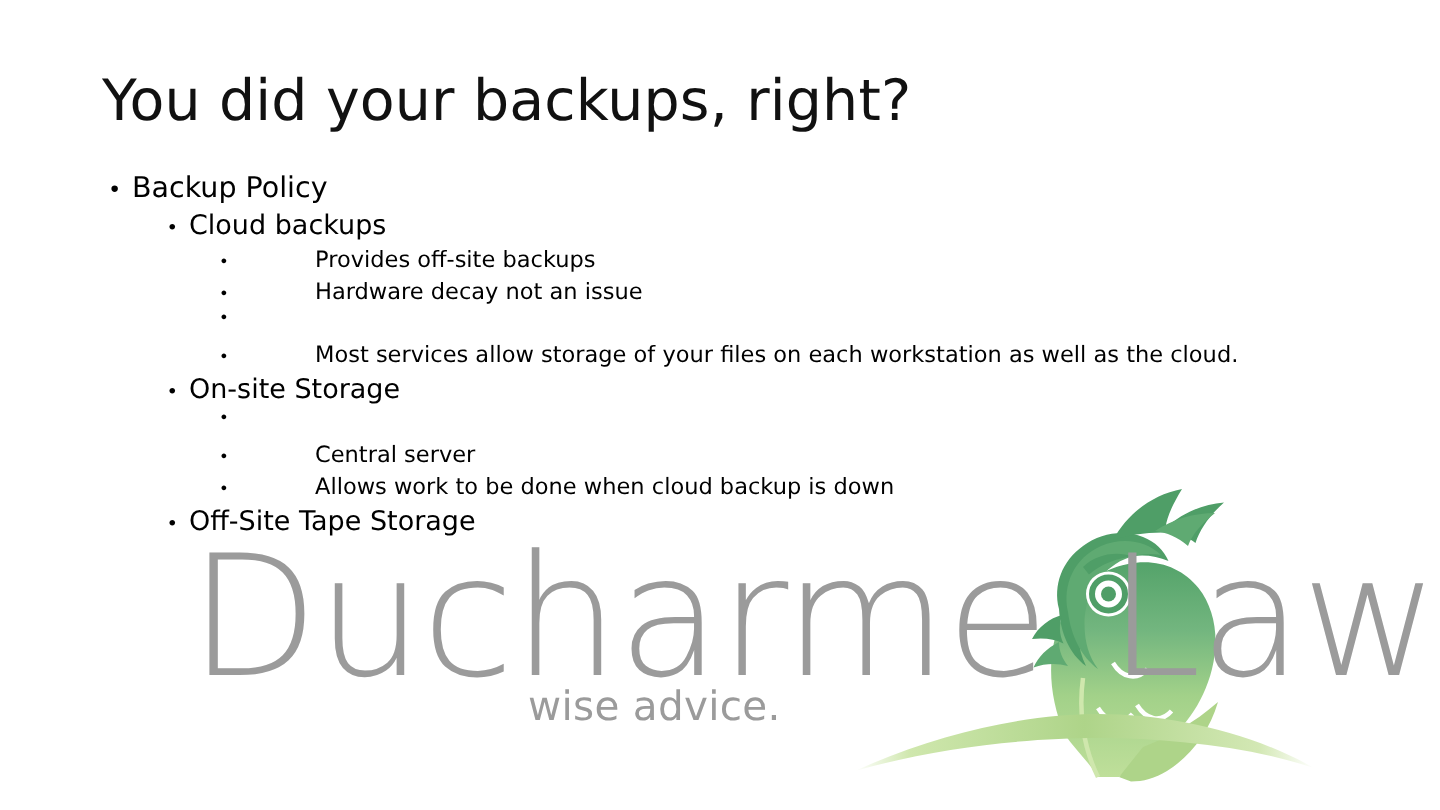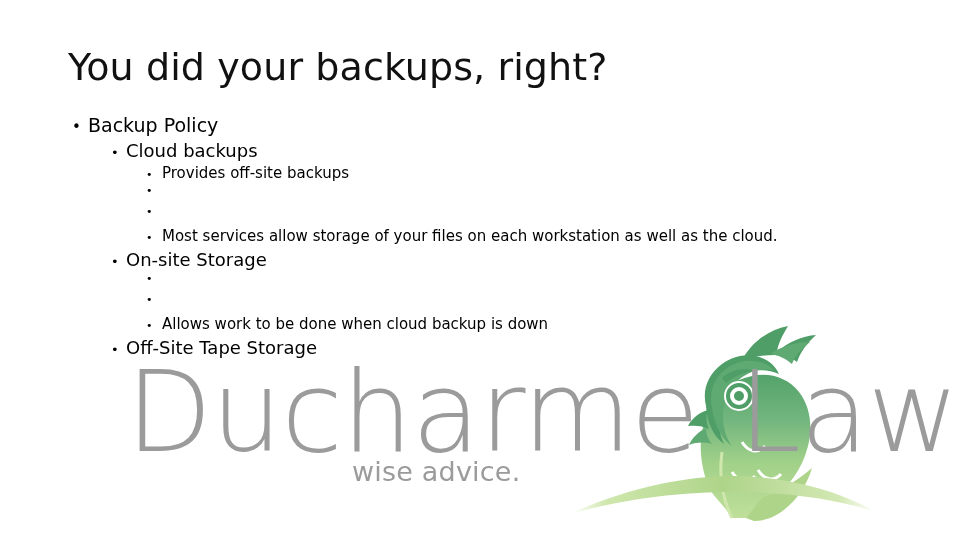--- a/index.html
+++ b/index.html
@@ -100,20 +100,21 @@
     padding-left: 146px;
     height: 21px;
   }
   .lvl3 .bullet-mark {
     width: 16px;
     font-size: 11px;
   }
   .lvl3 .bullet-text {
     font-size: 15px;
     line-height: 21px;
+    margin-left: 48px;
   }
 
   
   .logo {
     position: absolute;
     left: 0;
     top: 0;
     width: 960px;
     height: 390px;
     pointer-events: none;
@@ -273,37 +274,39 @@
       <div class="bullet-row lvl2">
         <span class="bullet-mark">•</span>
         <span class="bullet-text">Cloud backups</span>
       </div>
       <div class="bullet-row lvl3">
         <span class="bullet-mark">•</span>
         <span class="bullet-text">Provides off-site backups</span>
       </div>
       <div class="bullet-row lvl3">
         <span class="bullet-mark">•</span>
+        <span class="bullet-text">Hardware decay not an issue</span>
       </div>
       <div class="bullet-row lvl3">
         <span class="bullet-mark">•</span>
       </div>
       <div class="bullet-row lvl3">
         <span class="bullet-mark">•</span>
         <span class="bullet-text">Most services allow storage of your files on each workstation as well as the cloud.</span>
       </div>
       <div class="bullet-row lvl2">
         <span class="bullet-mark">•</span>
         <span class="bullet-text">On-site Storage</span>
       </div>
       <div class="bullet-row lvl3">
         <span class="bullet-mark">•</span>
       </div>
       <div class="bullet-row lvl3">
         <span class="bullet-mark">•</span>
+        <span class="bullet-text">Central server</span>
       </div>
       <div class="bullet-row lvl3">
         <span class="bullet-mark">•</span>
         <span class="bullet-text">Allows work to be done when cloud backup is down</span>
       </div>
       <div class="bullet-row lvl2">
         <span class="bullet-mark">•</span>
         <span class="bullet-text">Off-Site Tape Storage</span>
       </div>
     </div>

